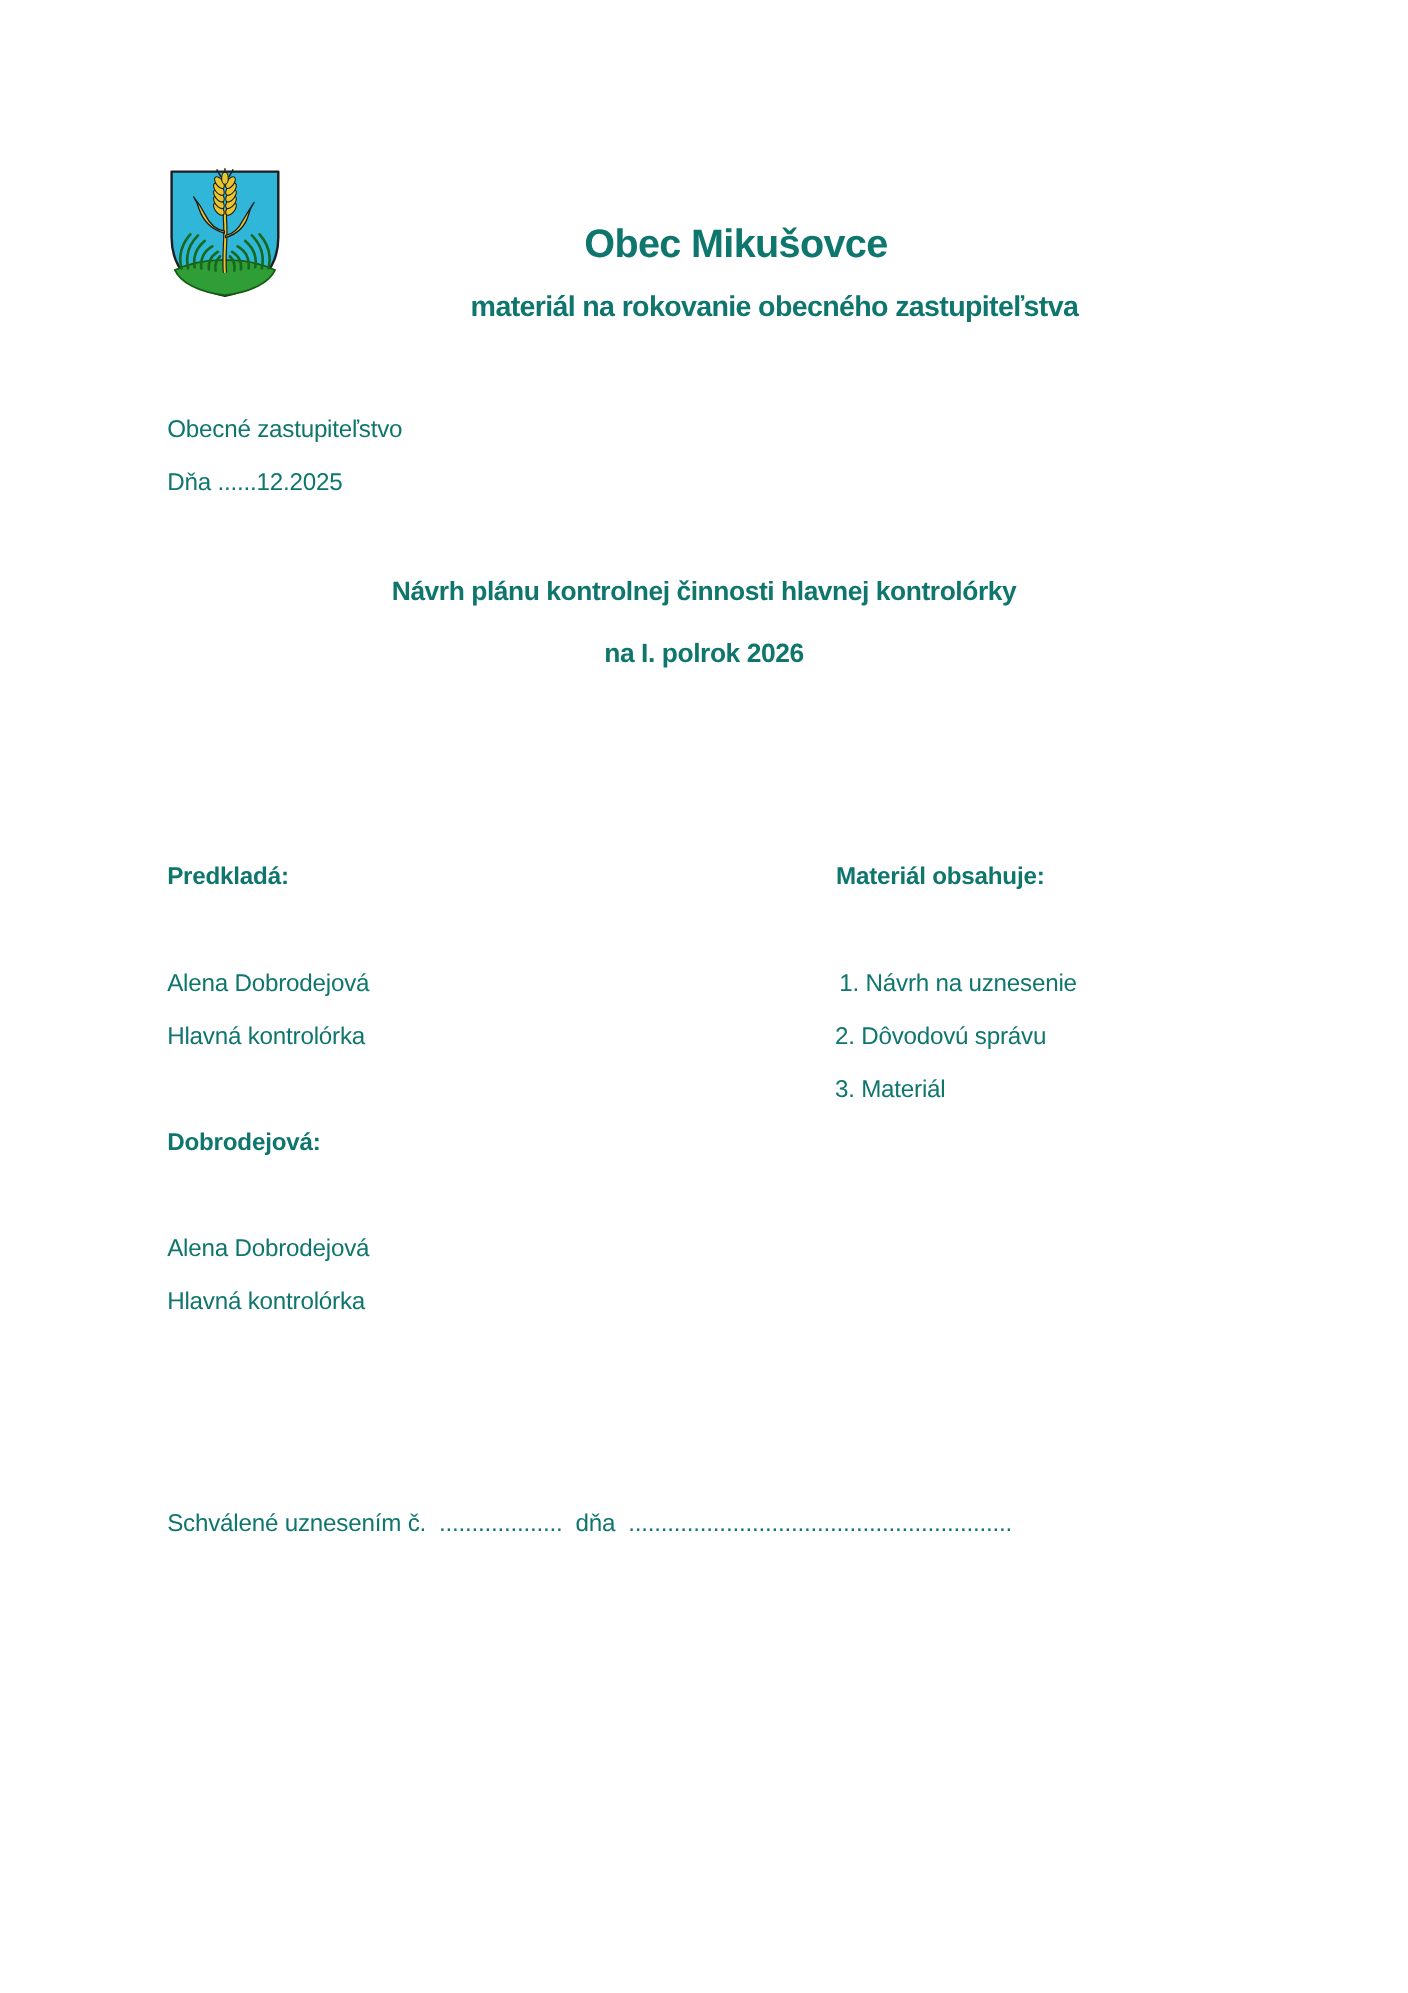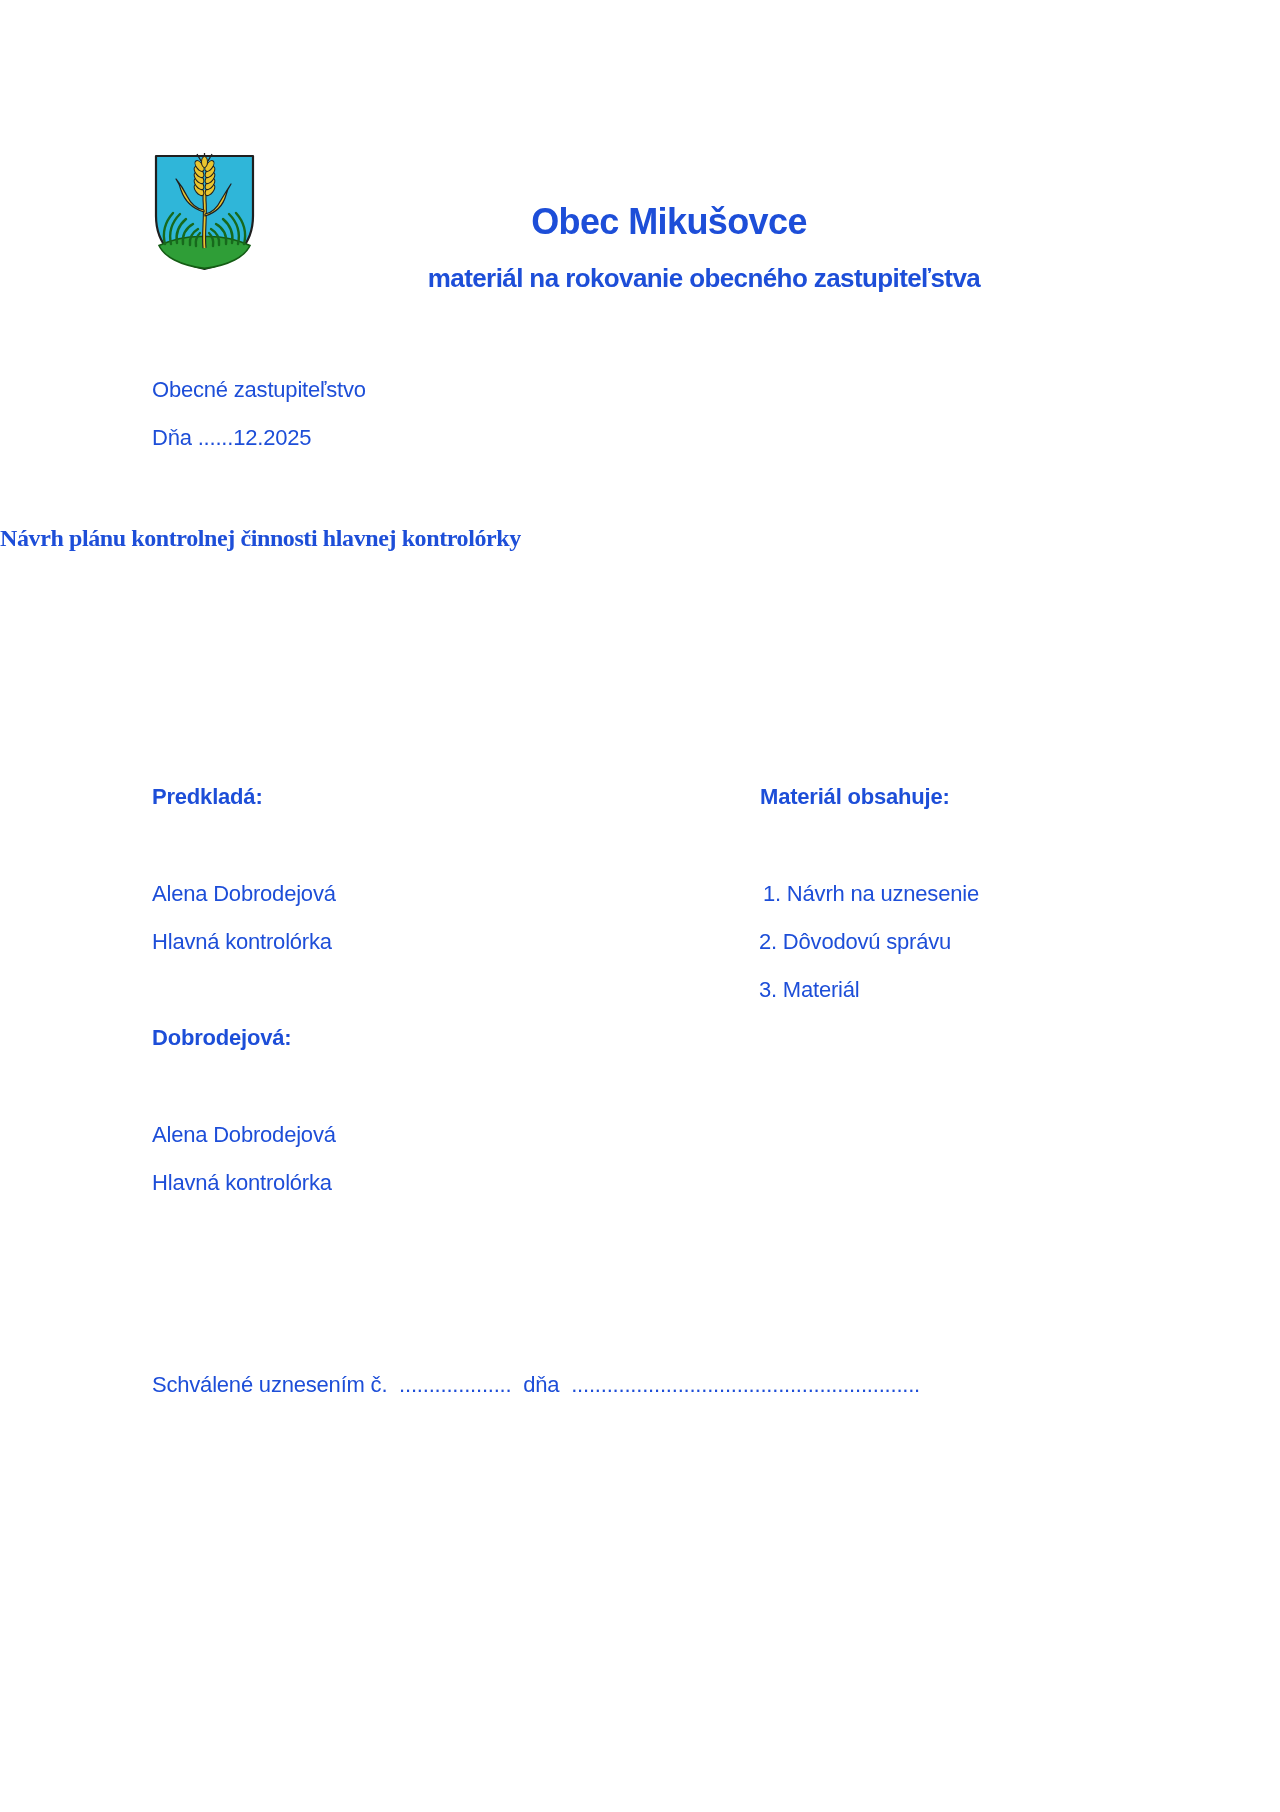--- a/index.html
+++ b/index.html
@@ -4,21 +4,21 @@
 <style>
   html, body { margin:0; padding:0; background:#ffffff; }
   .page {
     position:relative;
     width:1280px;
     height:1812px;
     margin:0 auto;
     background:#ffffff;
     overflow:hidden;
     font-family:"Liberation Sans", sans-serif;
-    color:#1d4ed8;
+    color:#0f766e;
   }
   .line {
     position:absolute;
     font-size:22px;
     line-height:1.2;
     white-space:pre;
     letter-spacing:-0.2px;
   }
   .u {
     text-decoration-thickness:1.7px;
@@ -32,22 +32,22 @@
   .l-org      { left:29px;  top:200px; width:1280px; text-align:center;
                 font-size:36px; font-weight:700; letter-spacing:-0.6px; }
   .l-sub      { left:64px;  top:263px; width:1280px; text-align:center;
                 font-size:26px; font-weight:700; letter-spacing:-0.6px; }
 
   
   .l-council  { left:152px; top:377px; }
   .l-date     { left:152px; top:425px; }
 
   
-  .l-t1       { left:0;     top:524px; width:1280px; text-align:left;
-                font-size:24px; font-weight:700; letter-spacing:-0.4px;font-family:Liberation Serif, serif; }
+  .l-t1       { left:0;     top:524px; width:1280px; text-align:center;
+                font-size:24px; font-weight:700; letter-spacing:-0.4px; }
   .l-t2       { left:0;     top:581px; width:1280px; text-align:center;
                 font-size:24px; font-weight:700; letter-spacing:-0.4px; }
 
   
   .l-predklada{ left:152px; top:784px; font-weight:700; }
   .l-material { left:760px; top:784px; font-weight:700;text-align:center; }
   .l-name1    { left:152px; top:881px; }
   .l-role1    { left:152px; top:929px; }
   .l-item1    { left:763px; top:881px; }
   .l-item2    { left:759px; top:929px; }
@@ -107,20 +107,21 @@
     </g>
   </svg>
 
   <div class="line l-org">Obec Mikušovce</div>
   <div class="line l-sub">materiál na rokovanie obecného zastupiteľstva</div>
 
   <div class="line l-council">Obecné zastupiteľstvo</div>
   <div class="line l-date">Dňa ......12.2025</div>
 
   <div class="line l-t1">Návrh plánu kontrolnej činnosti hlavnej kontrolórky</div>
+  <div class="line l-t2">na I. polrok 2026</div>
 
   <div class="line l-predklada"><span class="u">Predkladá</span><span>:</span></div>
   <div class="line l-material u">Materiál obsahuje:</div>
 
   <div class="line l-name1 u">Alena Dobrodejová</div>
   <div class="line l-role1">Hlavná kontrolórka</div>
 
   <div class="line l-item1">1. Návrh na uznesenie</div>
   <div class="line l-item2">2. Dôvodovú správu</div>
   <div class="line l-item3">3. Materiál</div>

